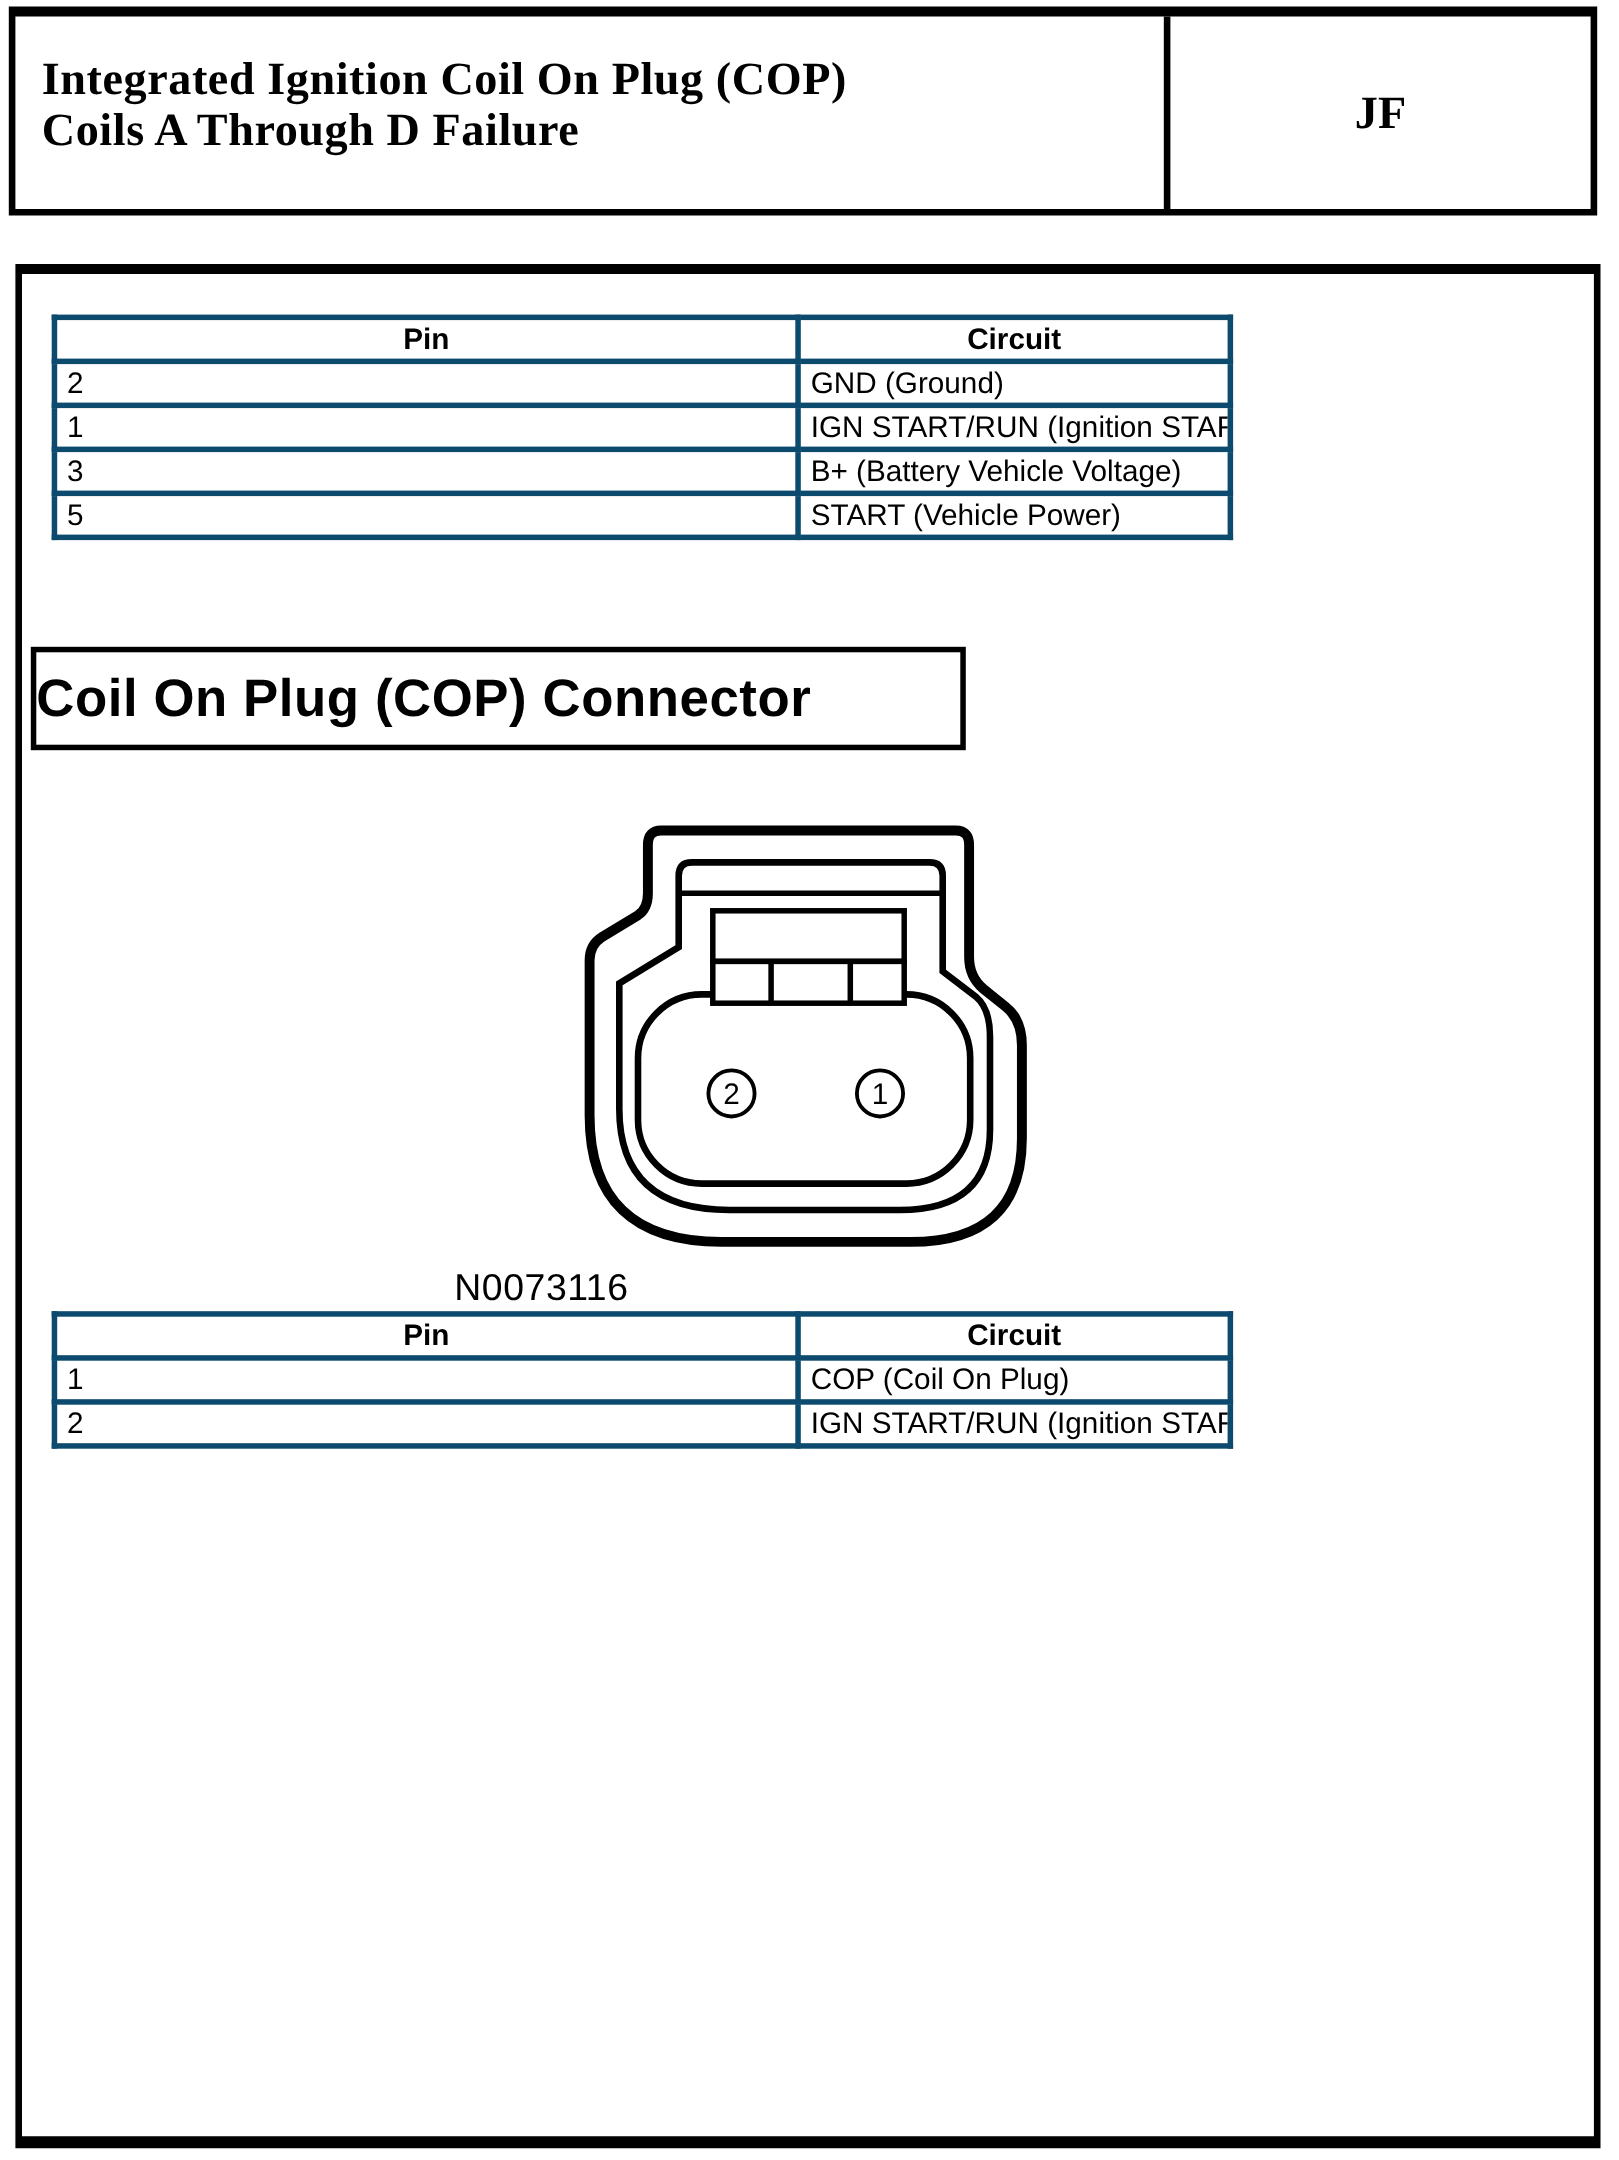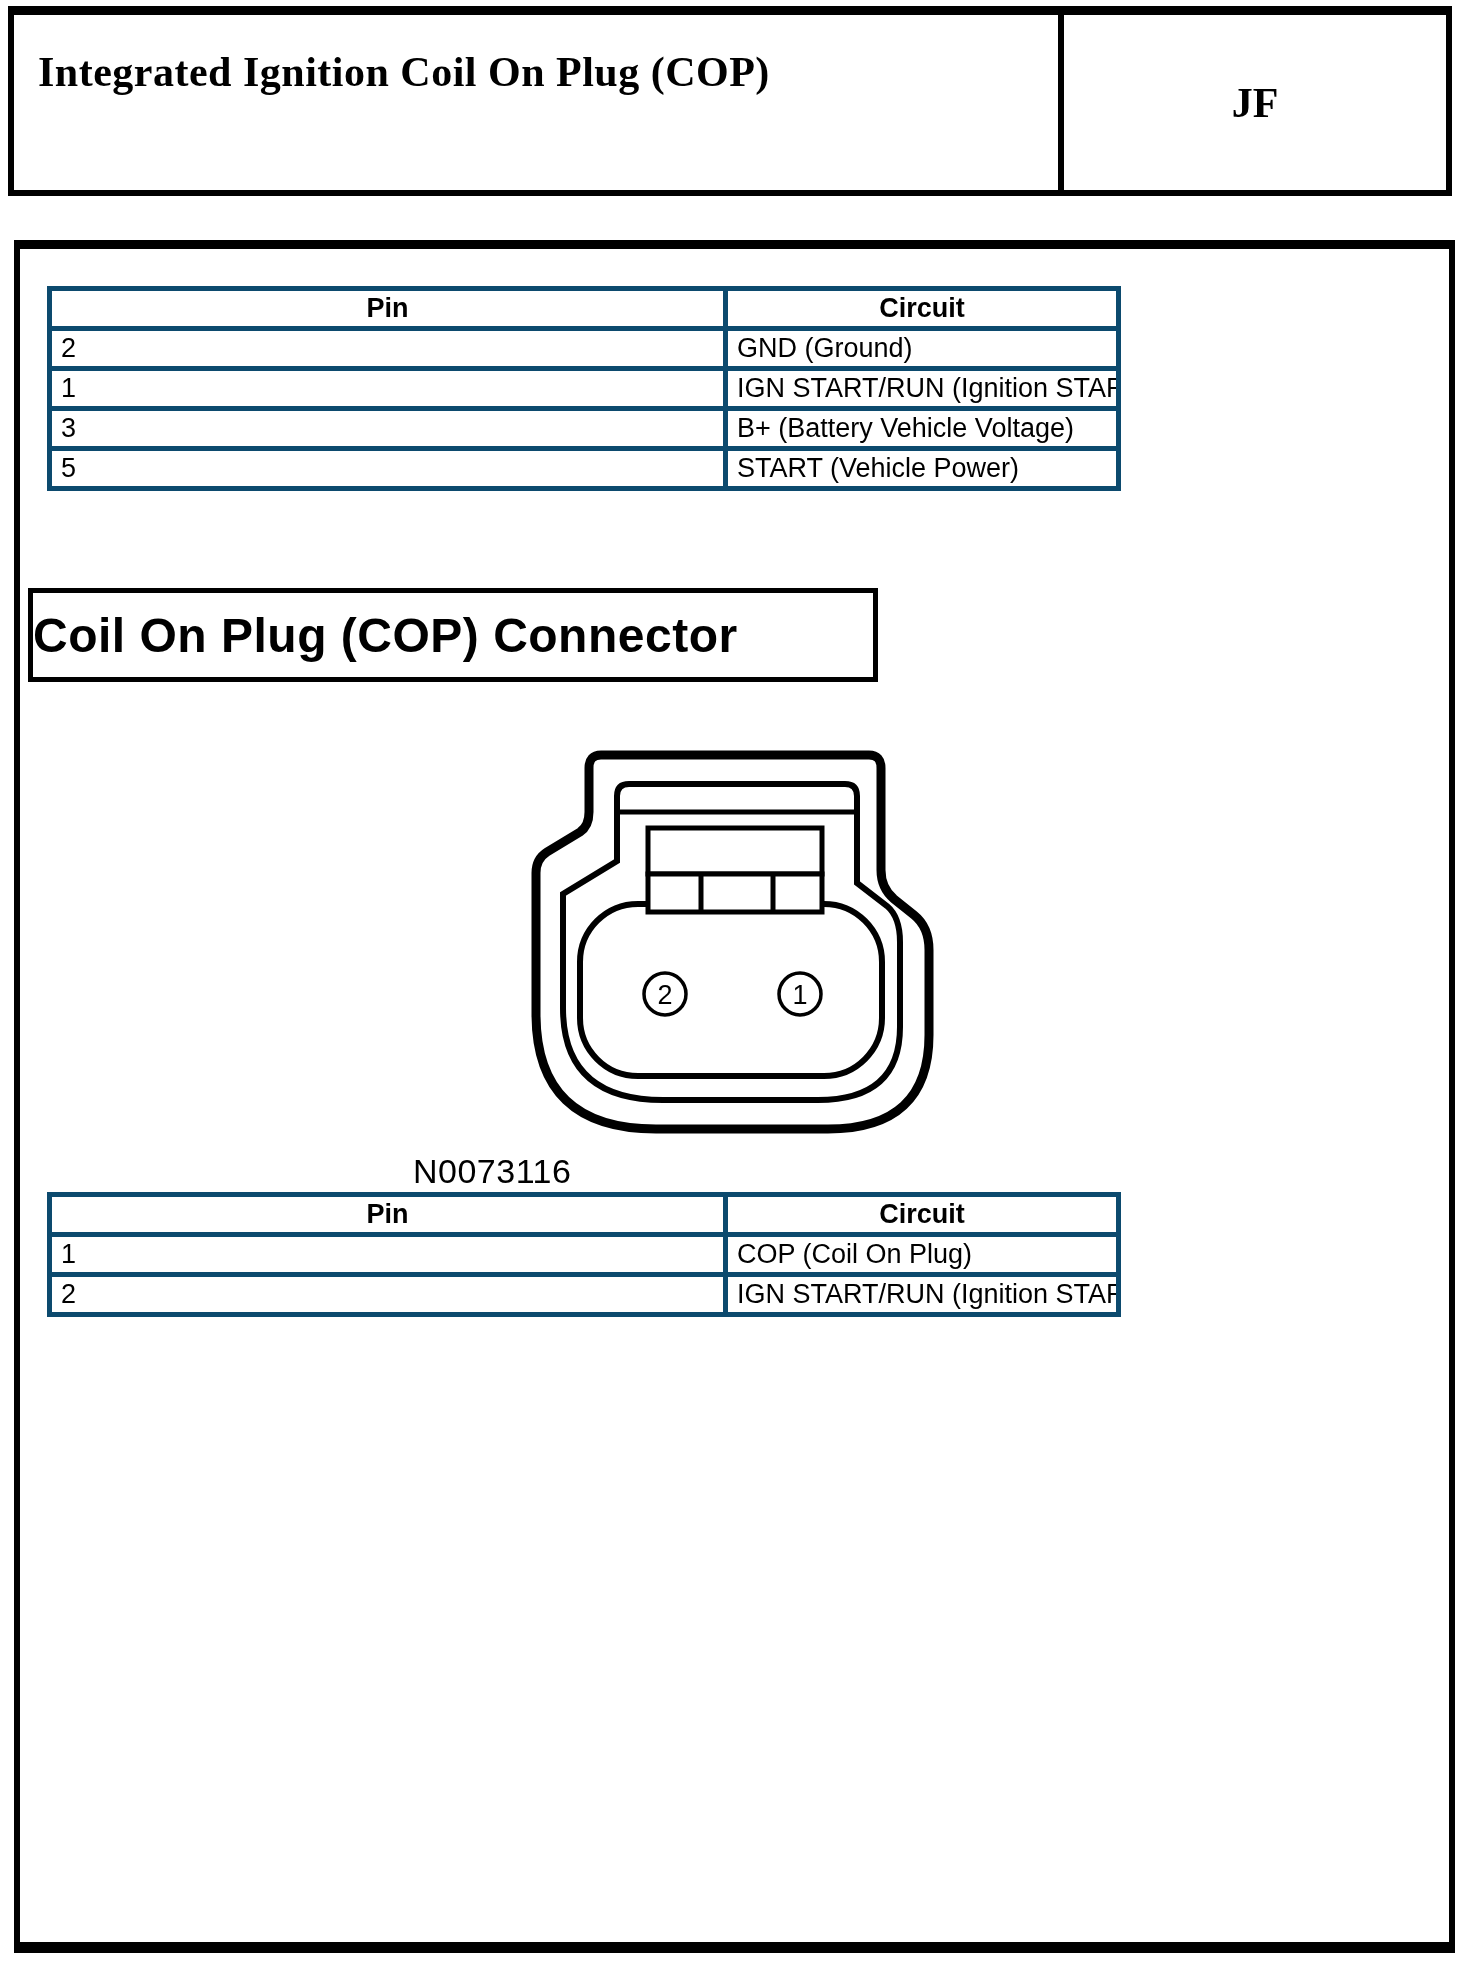--- a/index.html
+++ b/index.html
@@ -125,20 +125,21 @@
     font-size: 27px;
     fill: #000;
   }
 </style>
 </head>
 <body>
 
 <div class="header-box">
   <div class="header-title-cell">
     <div>Integrated Ignition Coil On Plug (COP)</div>
+    <div>Coils A Through D Failure</div>
   </div>
   <div class="header-code-cell">
     <span>JF</span>
   </div>
 </div>
 
 <div class="content-box"></div>
 
 <table class="pin-table" id="table1">
   <colgroup>

